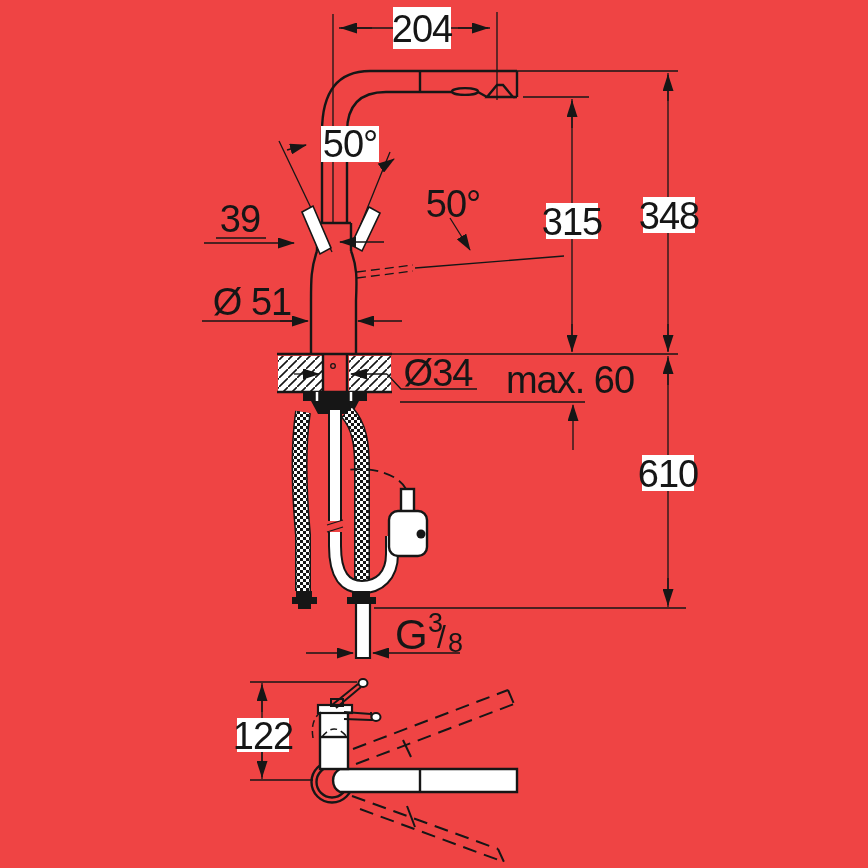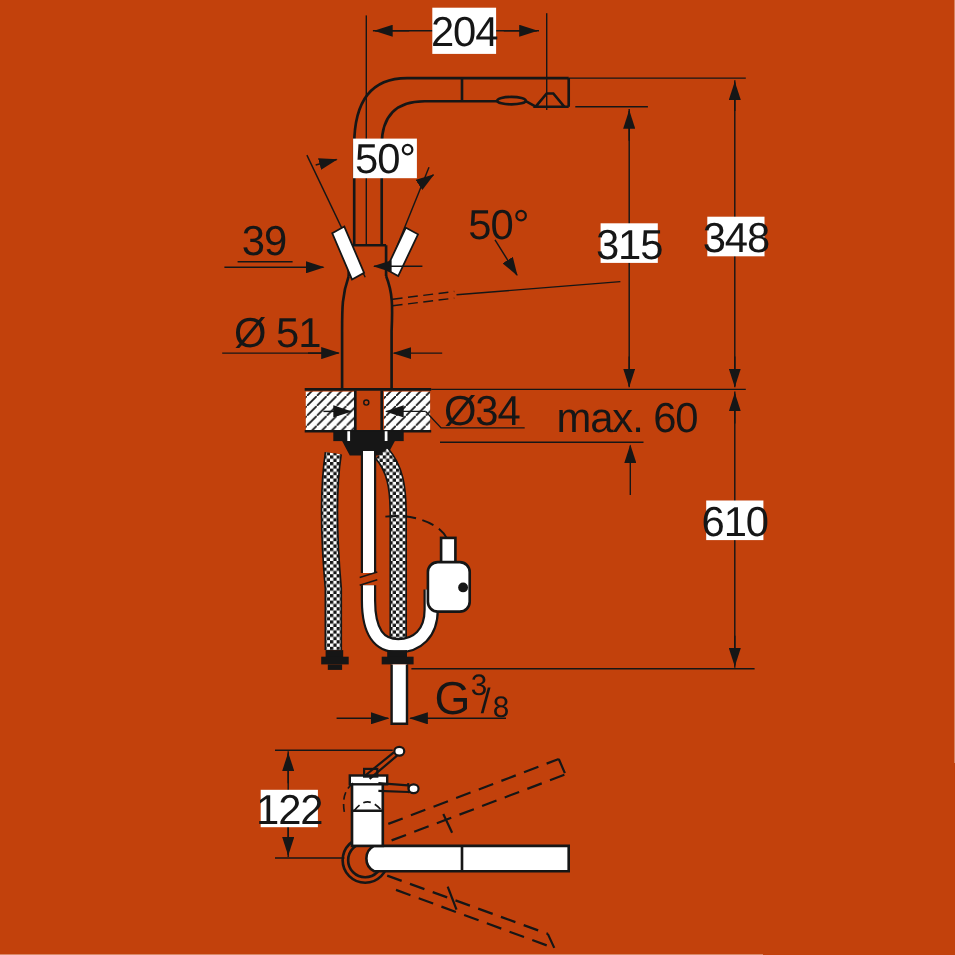--- a/index.html
+++ b/index.html
@@ -1,16 +1,16 @@
 <!DOCTYPE html>
 <html><head>
 <meta charset="utf-8">
 <style>
   html,body{margin:0;padding:0;background:#fff;}
-  #stage{position:relative;width:868px;height:868px;background:#c2410c;overflow:hidden;
+  #stage{position:relative;width:868px;height:868px;background:#ef4444;overflow:hidden;
          font-family:"Liberation Sans", sans-serif;}
   svg{position:absolute;left:0;top:0;}
   text{font-family:"Liberation Sans", sans-serif;fill:#161616;letter-spacing:-1px;}
   .dim{font-size:38px;}
   .dimG{font-size:42px;}
   .dimS{font-size:27px;}
   .dimSl{font-size:32px;}
 </style>
 </head>
 <body>

